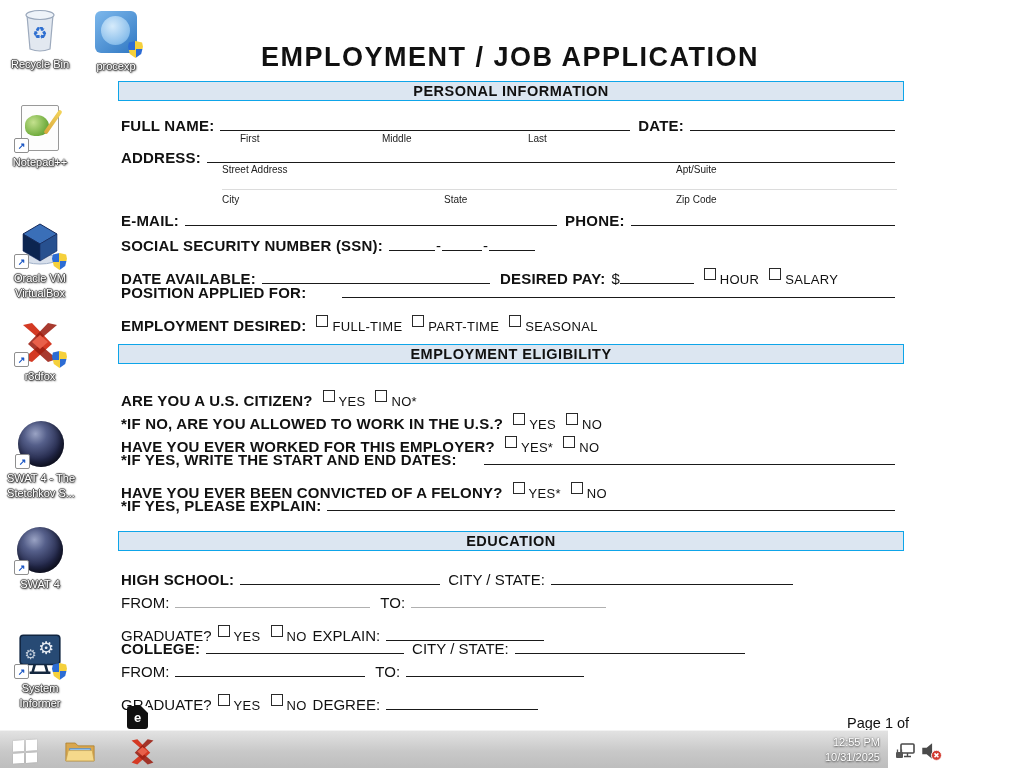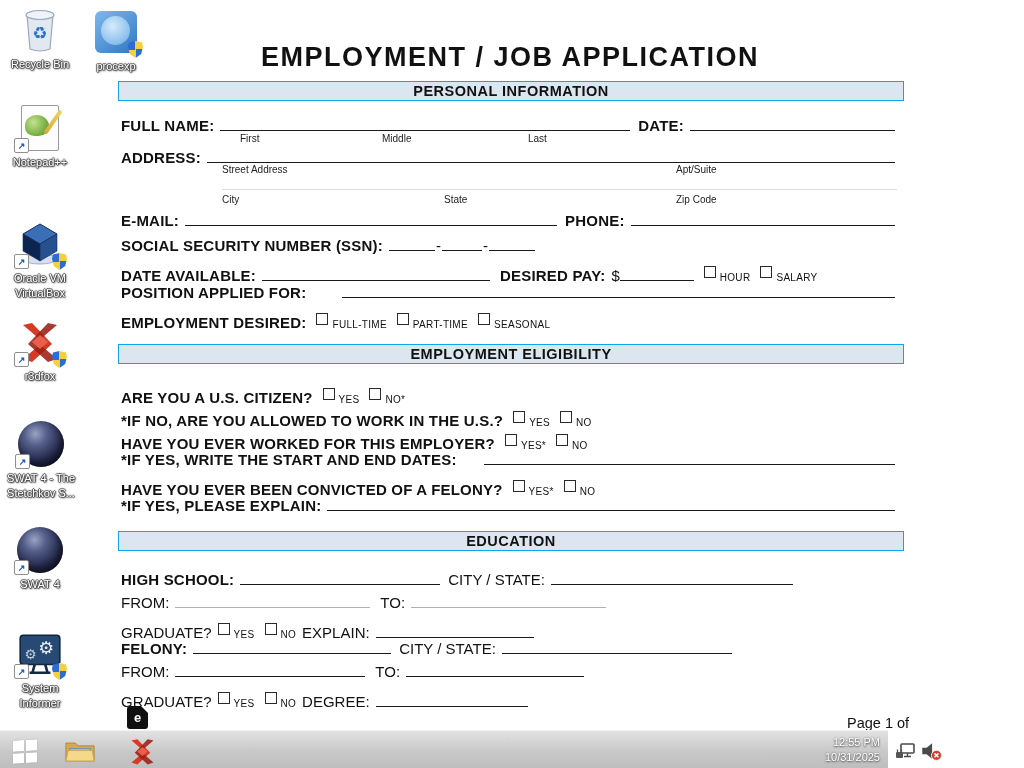--- a/index.html
+++ b/index.html
@@ -42,21 +42,21 @@
   .doc-title { position:absolute; top:42px; left:0; width:100%; text-align:center;
     font-size:27px; font-weight:bold; letter-spacing:1.5px; white-space:nowrap; }
   .sec { position:absolute; left:8px; width:784px; height:18px; background:#dce6f1; border:1px solid #0ea5e9;
     display:flex; align-items:center; justify-content:center; font-size:14.5px; font-weight:bold; letter-spacing:.5px; }
   .row { position:absolute; left:11px; right:15px; display:flex; align-items:baseline; font-size:15px; line-height:1; white-space:nowrap; }
   .b { font-weight:bold; letter-spacing:.2px; }
   .u { display:inline-block; height:12px; border-bottom:1.3px solid #1a1a1a; }
   .u.fill { flex:1 1 auto; }
   .u.light { border-bottom-color:#b0b0b0; }
   .cb { display:inline-block; width:10px; height:10px; border:1.4px solid #2a2a2a; margin-left:10px; margin-right:4px; align-self:center; }
-  .sm { font-size:10px; letter-spacing:.3px;margin-top:12px; }
+  .sm { font-size:13px; letter-spacing:.3px;margin-top:12px; }
   .sub { position:absolute; font-size:10px; color:#222; }
   .fade-line { position:absolute; height:1px; background:#dcdcdc; }
   .ml6 { margin-left:6px; } .ml8 { margin-left:8px; } .ml10 { margin-left:10px;text-align:right; }
   .dash { margin:0 1px; }
   .page-num { position:absolute; left:737px; top:715px; font-size:14.5px; }
   .eforms { position:absolute; left:17px; top:706px; width:21px; height:23px; background:#101010; border-radius:3px;
     display:flex; align-items:center; justify-content:center; color:#fff; font-weight:bold; font-size:13px; }
   .eforms::after { content:""; position:absolute; top:0; right:0; width:0; height:0;
     border-style:solid; border-width:0 7px 7px 0; border-color:#fff #fff transparent transparent; }
 
@@ -293,21 +293,21 @@
     <span>GRADUATE?</span>
     <span class="cb" style="margin-left:6px;"></span>
     <span class="sm">YES</span>
     <span class="cb"></span>
     <span class="sm">NO</span>
     <span class="ml6">EXPLAIN:</span>
     <span class="u ml6" style="width:158px;"></span>
   </div>
 
   <div class="row" style="top:641px;">
-    <span class="b">FELONY:</span>
+    <span class="b">COLLEGE:</span>
     <span class="u ml6" style="width:198px;"></span>
     <span class="ml8">CITY / STATE:</span>
     <span class="u ml6" style="width:230px;"></span>
   </div>
 
   <div class="row" style="top:664px;">
     <span>FROM:</span>
     <span class="u ml6" style="width:190px;"></span>
     <span class="ml10">TO:</span>
     <span class="u ml6" style="width:178px;"></span>

